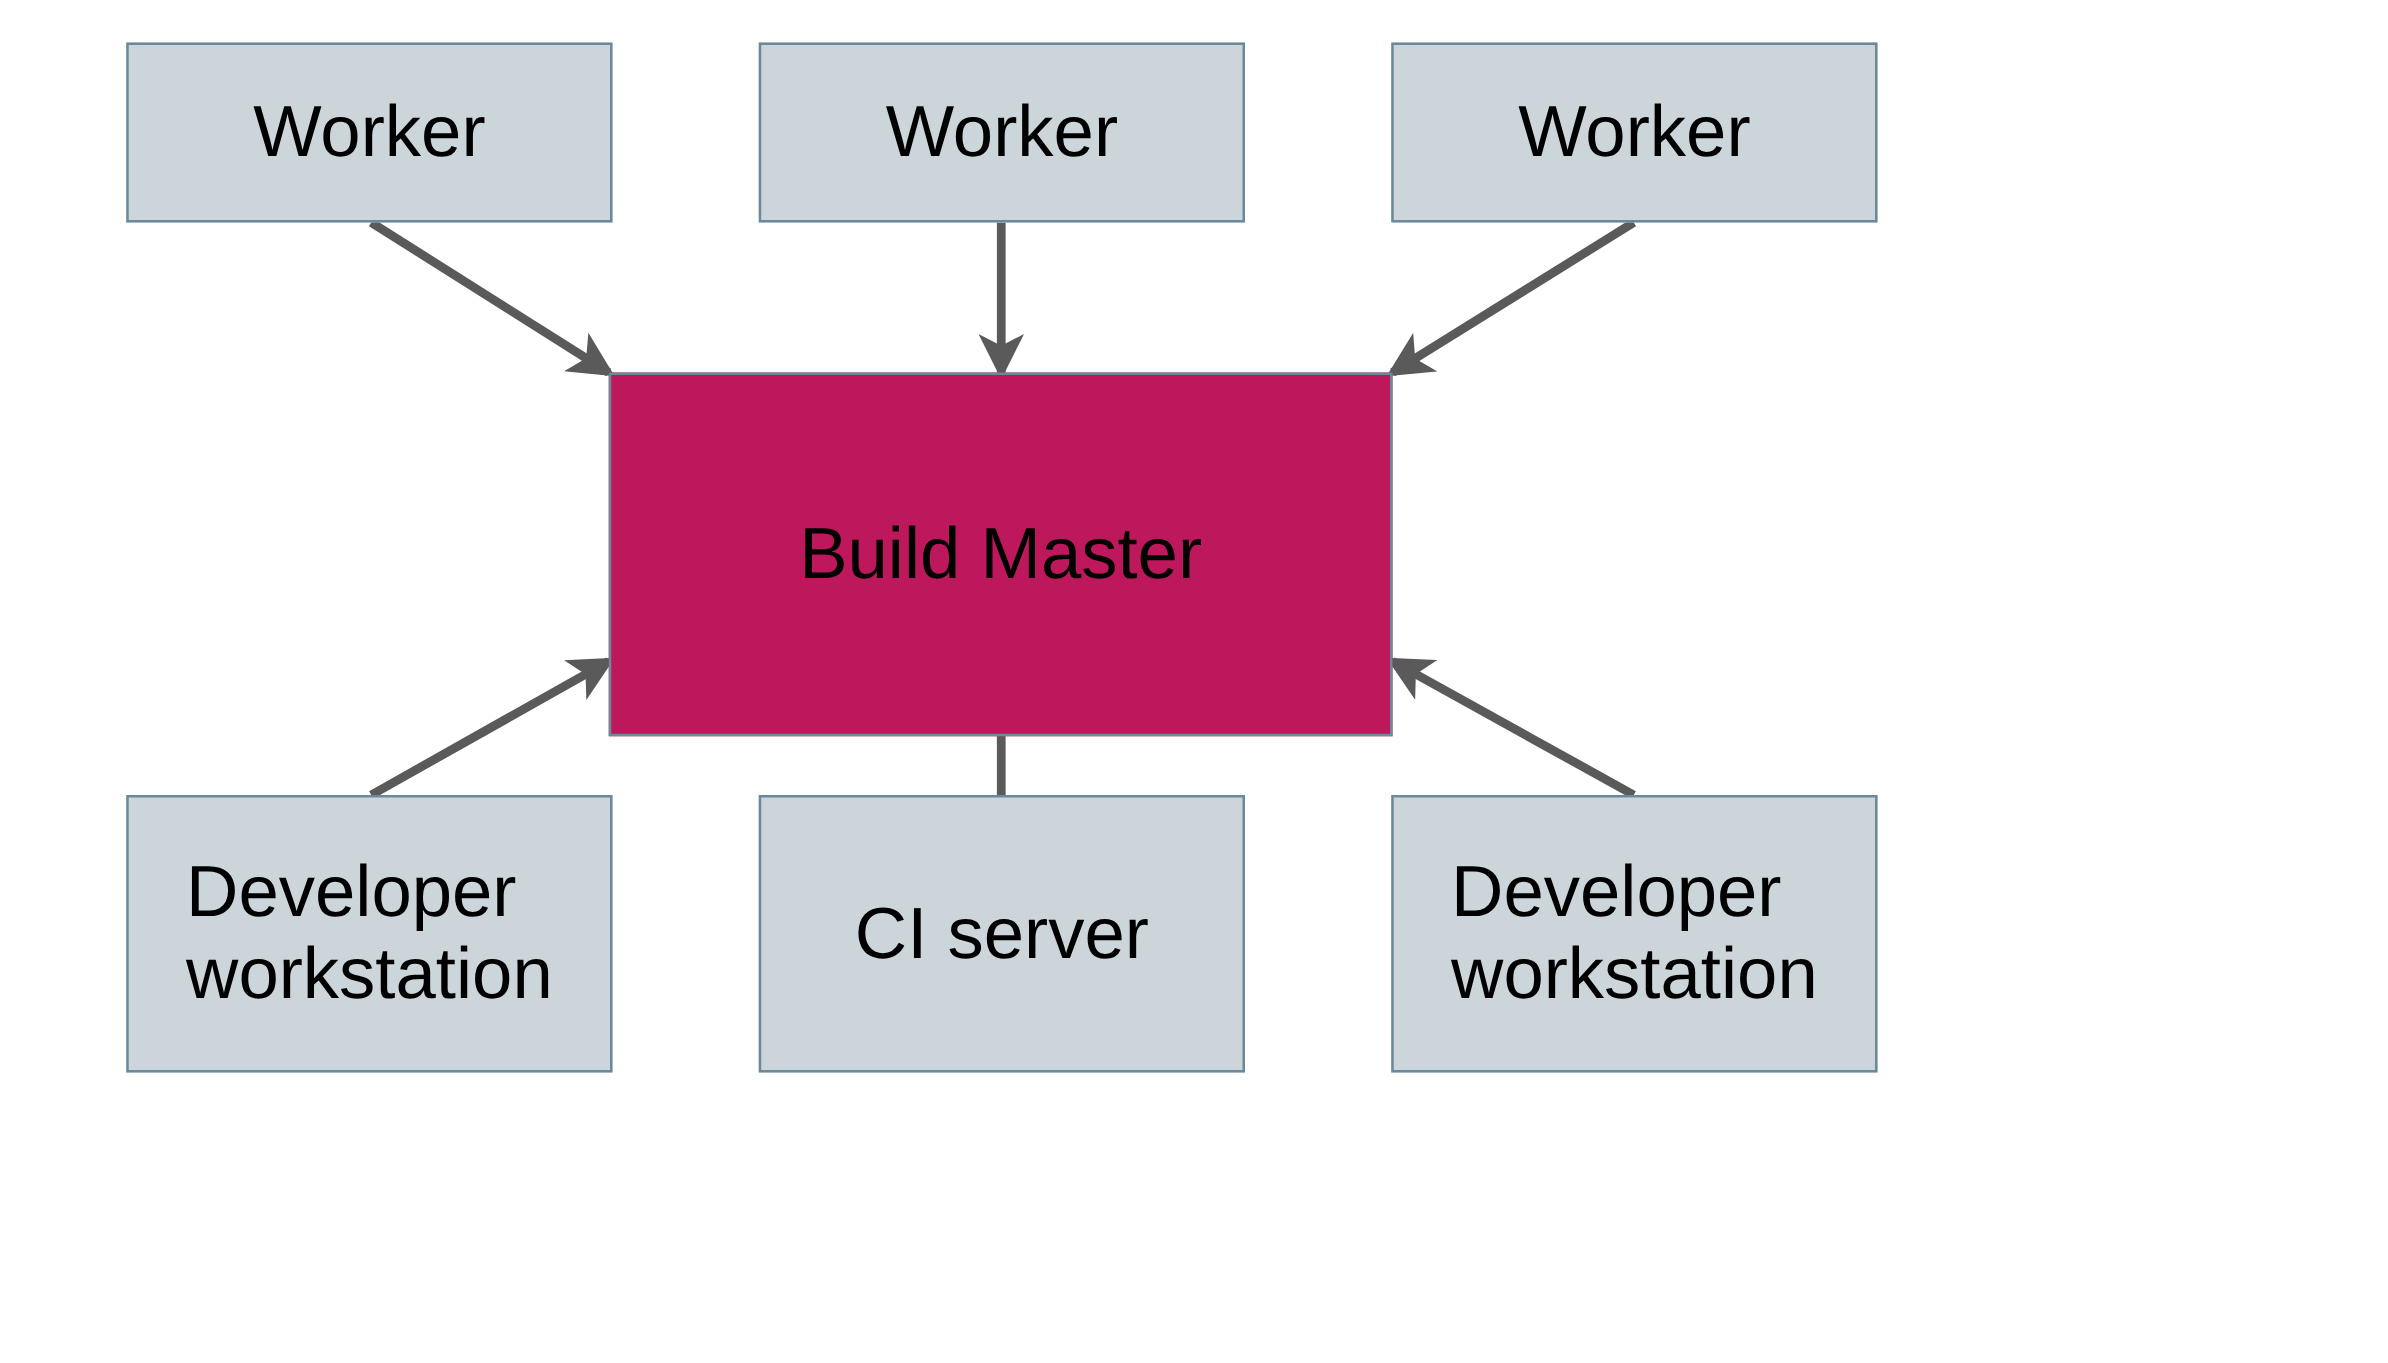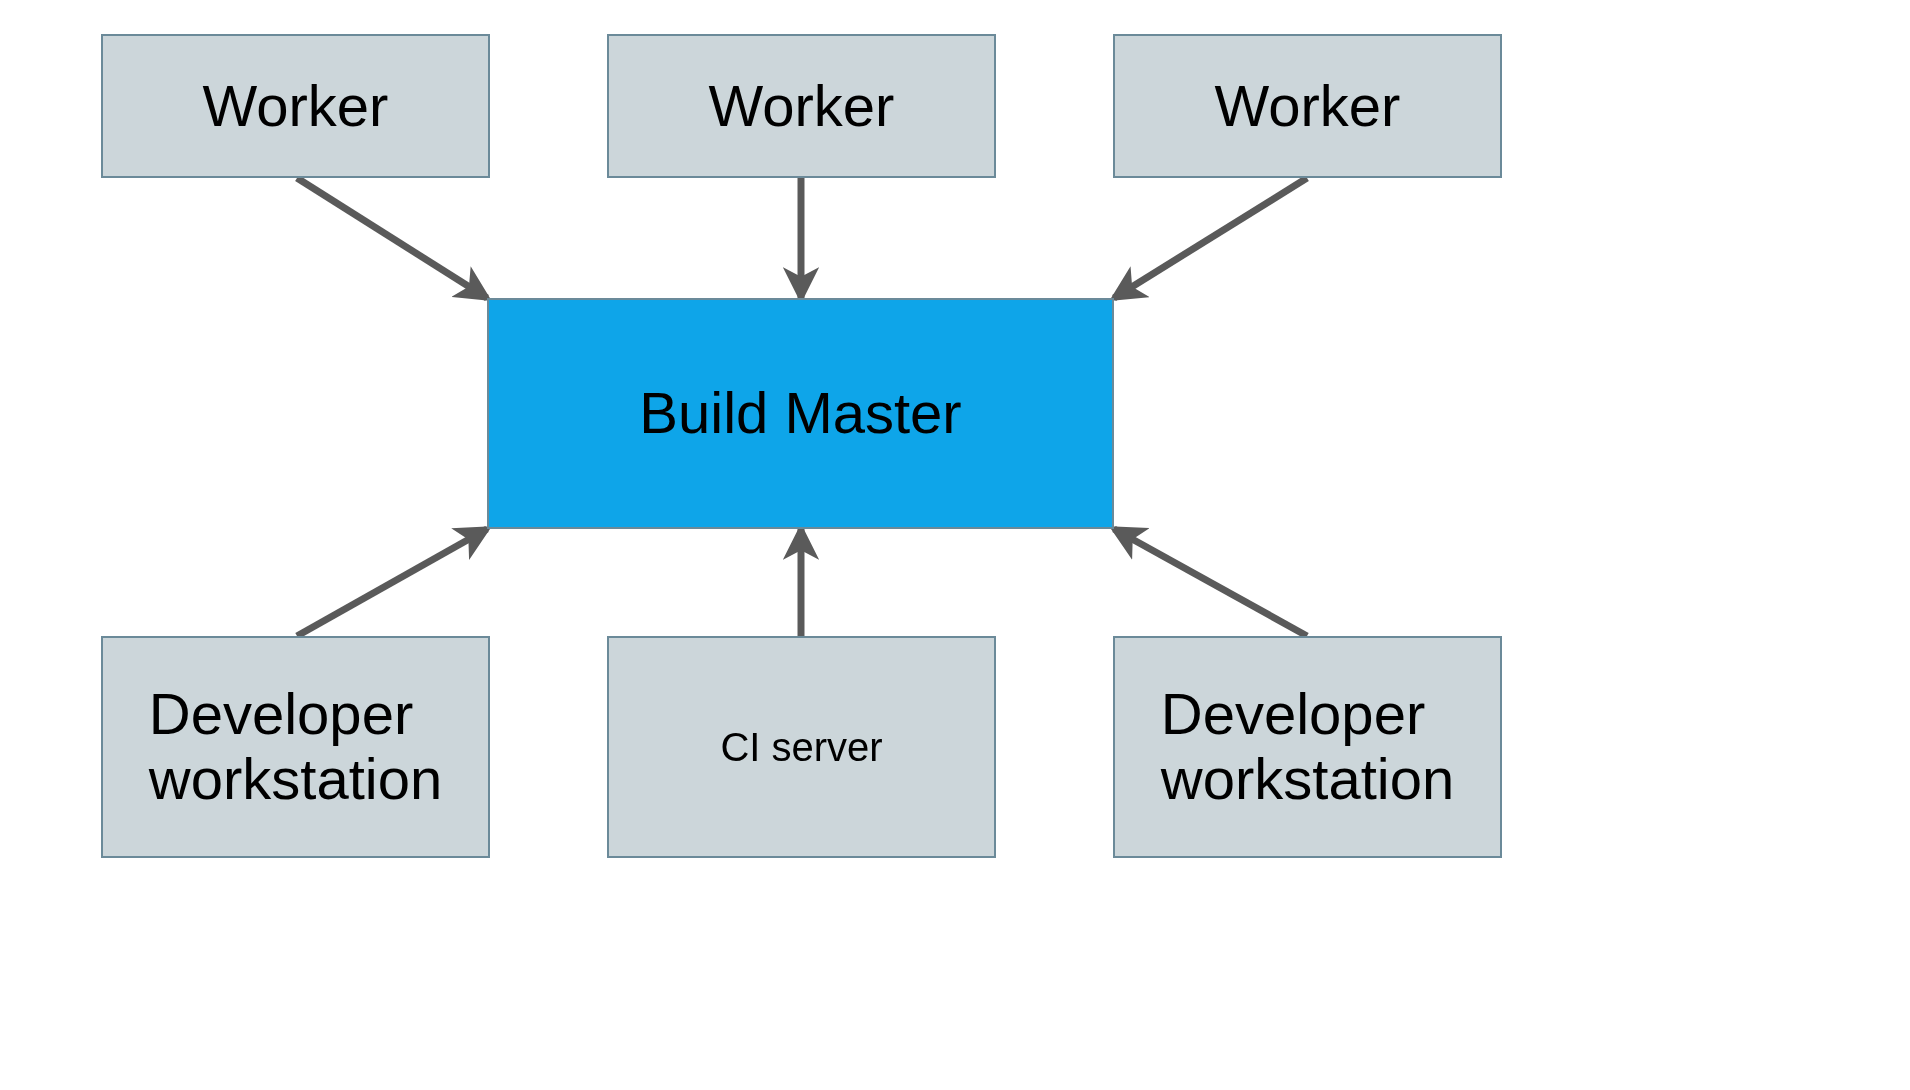--- a/index.html
+++ b/index.html
@@ -65,28 +65,28 @@
   <div id="node-layer">
       <div class="node" style="left: 101px; top: 34px; width: 389px; height: 144px; background: rgb(204, 214, 218); border-color: rgb(107, 138, 153);">
         <span class="node-label" style="font-size: 58px; color: rgb(0, 0, 0);">Worker</span>
       </div>
       <div class="node" style="left: 607px; top: 34px; width: 389px; height: 144px; background: rgb(204, 214, 218); border-color: rgb(107, 138, 153);">
         <span class="node-label" style="font-size: 58px; color: rgb(0, 0, 0);">Worker</span>
       </div>
       <div class="node" style="left: 1113px; top: 34px; width: 389px; height: 144px; background: rgb(204, 214, 218); border-color: rgb(107, 138, 153);">
         <span class="node-label" style="font-size: 58px; color: rgb(0, 0, 0);">Worker</span>
       </div>
-      <div class="node" style="left: 487px; top: 298px; width: 627px; height: 231px; background: #0ea5e9; border-color: rgb(107, 138, 153);">
+      <div class="node" style="left: 487px; top: 298px; width: 627px; height: 291px; background: #be185d; border-color: rgb(107, 138, 153);">
         <span class="node-label" style="font-size: 58px; color: rgb(0, 0, 0);">Build Master</span>
       </div>
       <div class="node" style="left: 101px; top: 636px; width: 389px; height: 222px; background: rgb(204, 214, 218); border-color: rgb(107, 138, 153);">
         <span class="node-label" style="font-size: 58px; color: rgb(0, 0, 0);">Developer
 workstation</span>
       </div>
       <div class="node" style="left: 607px; top: 636px; width: 389px; height: 222px; background: rgb(204, 214, 218); border-color: rgb(107, 138, 153);">
-        <span class="node-label" style="font-size: 40px; color: rgb(0, 0, 0);">CI server</span>
+        <span class="node-label" style="font-size: 58px; color: rgb(0, 0, 0);">CI server</span>
       </div>
       <div class="node" style="left: 1113px; top: 636px; width: 389px; height: 222px; background: rgb(204, 214, 218); border-color: rgb(107, 138, 153);">
         <span class="node-label" style="font-size: 58px; color: rgb(0, 0, 0);">Developer
 workstation</span>
       </div>
     </div>
 </div>
 
 </body></html>

